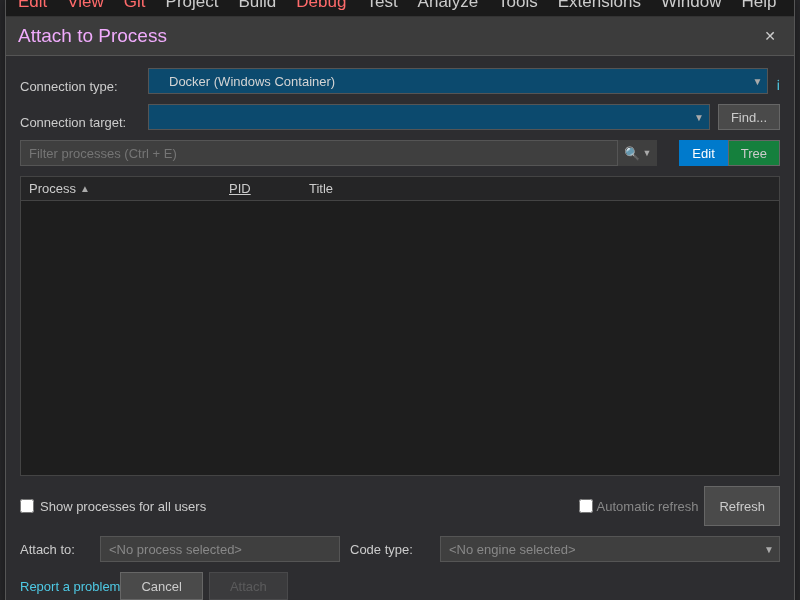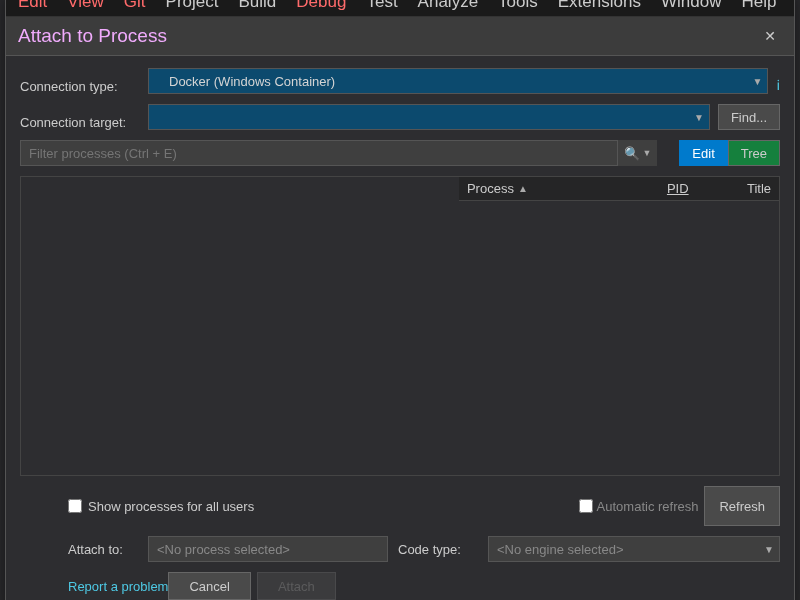--- a/index.html
+++ b/index.html
@@ -177,21 +177,20 @@
       color: #fff;
     }
 
     .process-table {
       border: 1px solid #444;
       flex: 1;
       overflow: hidden;
       display: flex;
       flex-direction: column;
       min-height: 300px;
-      align-items: flex-end;
     }
 
     .table-header {
       display: flex;
       background: #252526;
       border-bottom: 1px solid #444;
       padding: 4px 0;
     }
 
     .col-process {
@@ -224,21 +223,20 @@
     .table-body {
       flex: 1;
       background: #1e1e1e;
       overflow-y: auto;
     }
 
     .bottom-section {
       display: flex;
       flex-direction: column;
       gap: 10px;
-      margin-left: 48px;
     }
 
     .show-all-row {
       display: flex;
       align-items: center;
       gap: 8px;
     }
 
     .checkbox-wrapper {
       display: flex;

